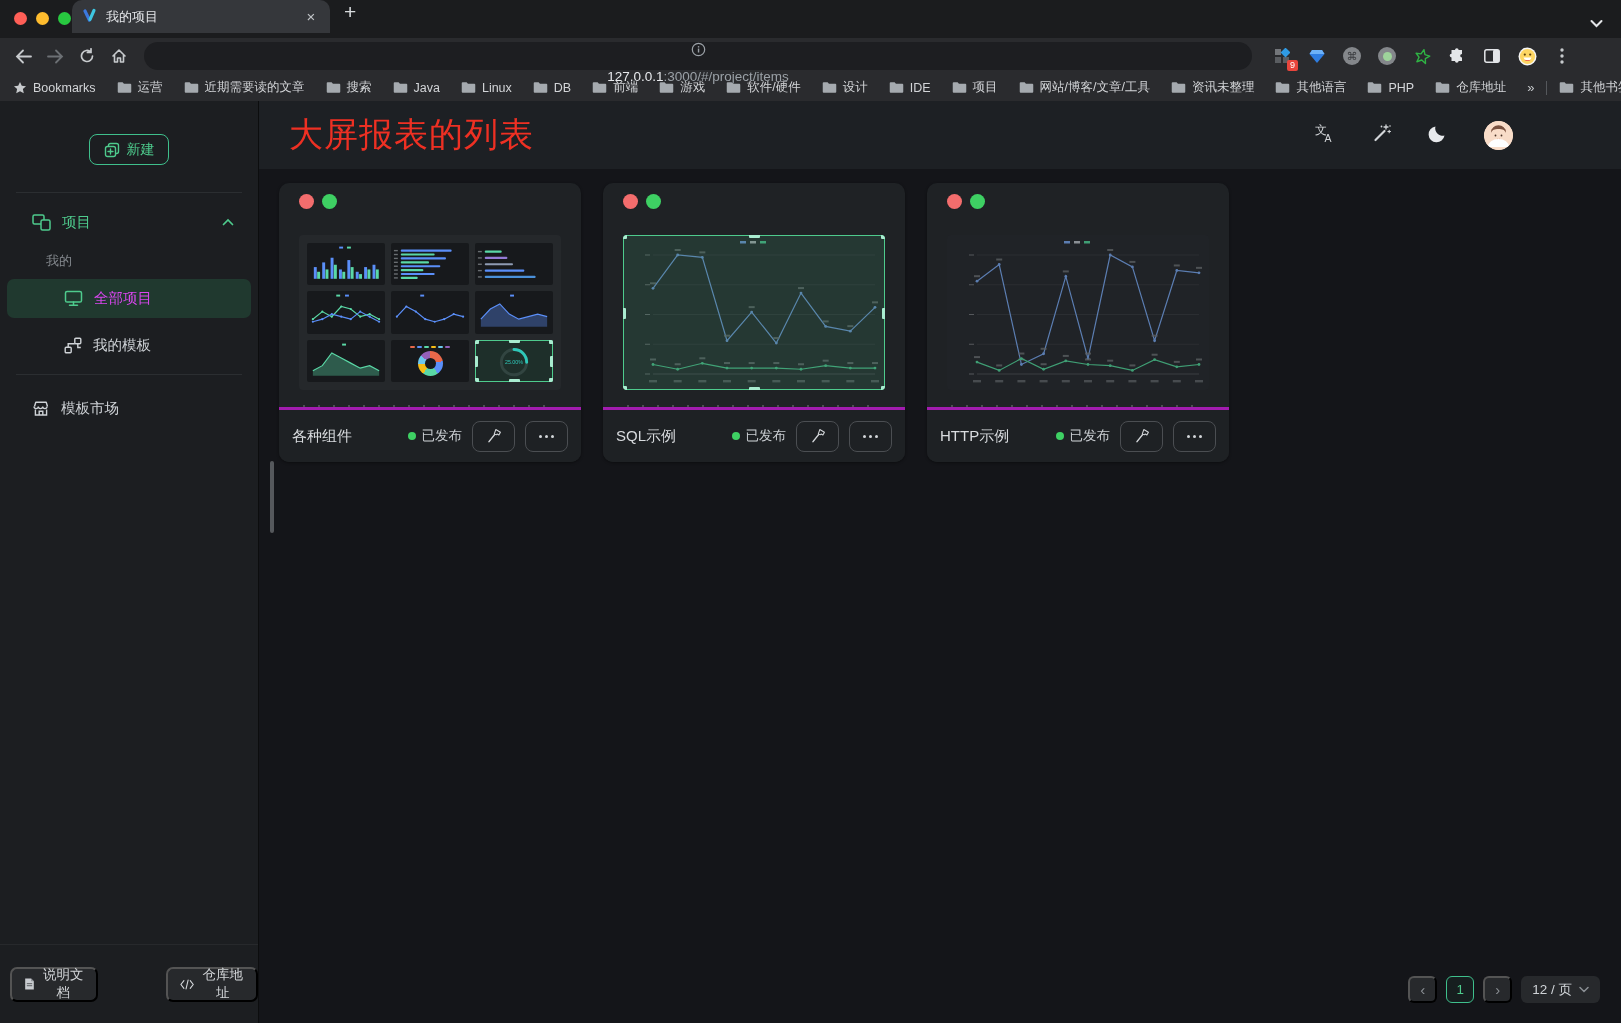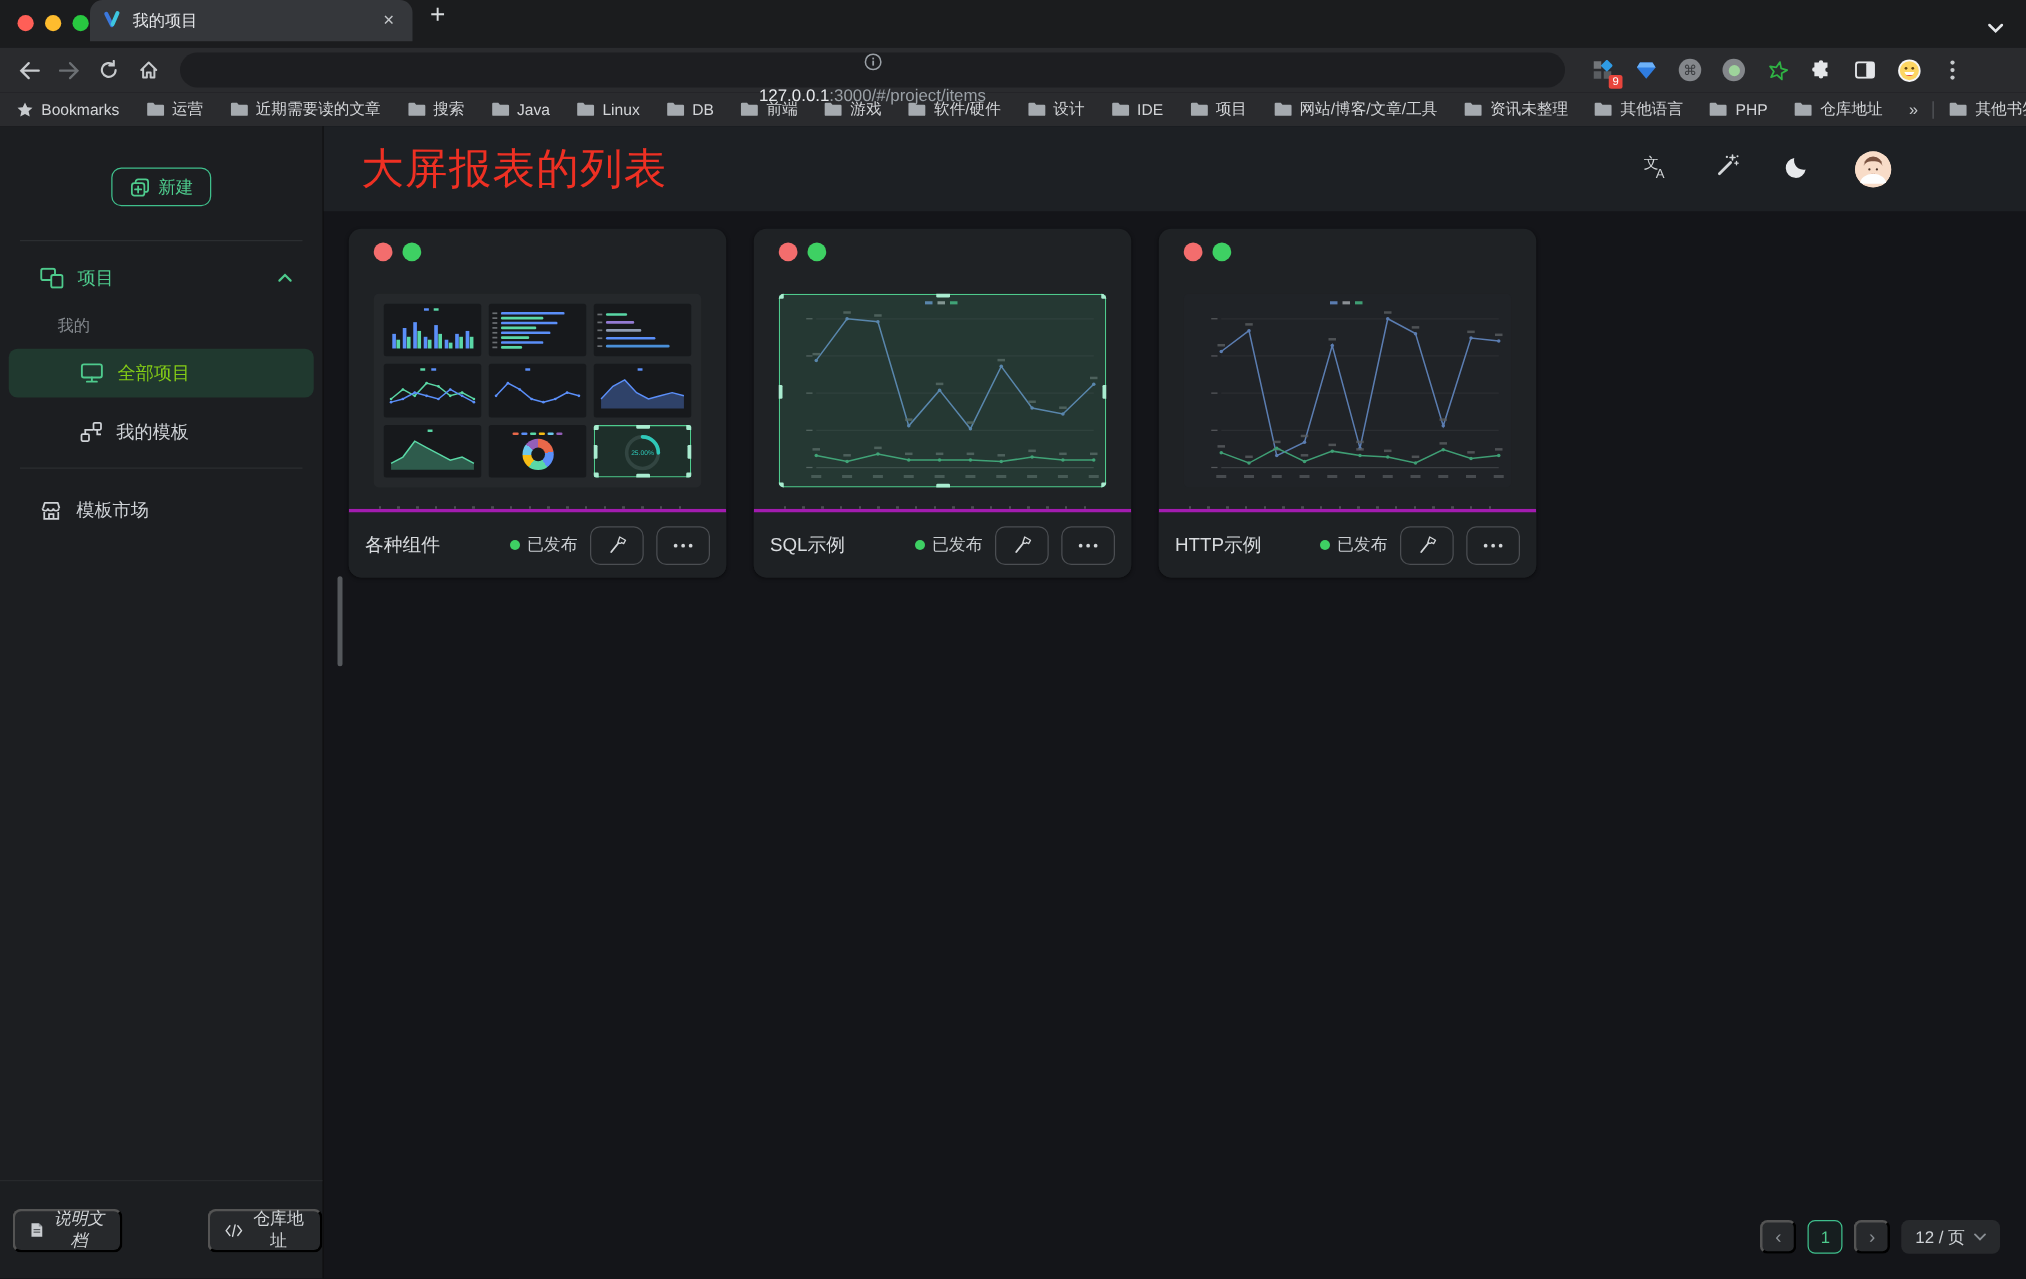--- a/index.html
+++ b/index.html
@@ -46,28 +46,28 @@
   .newbtn{position:absolute;left:50%;transform:translateX(-50%);top:33px;width:80px;height:31px;
     border:1px solid #3fbf8c;border-radius:8px;color:#4ecb8d;font-size:14px;
     display:flex;align-items:center;justify-content:center;gap:7px;background:transparent;}
   .side-div{position:absolute;left:16px;right:16px;height:1px;background:#2b2e31;}
   .group-row{position:absolute;top:103px;left:0;right:0;height:36px;display:flex;align-items:center;
     padding:0 24px 0 32px;color:#4ecb8d;font-size:14.5px;gap:11px;}
   .group-row .spacer{flex:1}
   .sub-label{position:absolute;top:151px;left:46px;font-size:13px;color:#84898e;}
   .side-item{position:absolute;left:7px;right:7px;height:39px;border-radius:7px;display:flex;align-items:center;
     padding-left:57px;gap:11px;font-size:14.5px;color:#cfd3d7;}
-  .side-item.active{background:#20392f;color:#84cc16;}
+  .side-item.active{background:#20392f;color:#d946ef;}
   .market-row{position:absolute;top:289px;left:0;right:0;height:36px;display:flex;align-items:center;
     padding-left:32px;gap:11px;font-size:14.5px;color:#cfd3d7;}
   .side-footer{position:absolute;left:0;right:0;bottom:0;height:78px;border-top:1px solid #27292c;
     display:flex;align-items:center;}
   .sfbtn{height:35px;background:#27292c;border-radius:7px;display:flex;align-items:center;gap:7px;
     padding:0 12px;font-size:13.5px;color:#d3d6d9;}
-  .sfbtn.b1{margin-left:10px;font-style:italic;}
+  .sfbtn.b1{margin-left:10px;}
   .sfbtn.b2{margin-left:68px;}
   .scrollthumb{position:absolute;left:11px;top:360px;width:4px;height:72px;border-radius:2px;background:#55585c;}
 
   
   .cheader{height:68px;background:#1d2024;display:flex;align-items:center;padding:0 108px 0 30px;}
   .page-title{font-size:34px;color:#ee3023;letter-spacing:1px;}
   .hicons{margin-left:auto;display:flex;align-items:center;gap:36px;}
   .avatar{width:29px;height:29px;border-radius:50%;overflow:hidden;background:#f8dcc8;}
 
   

